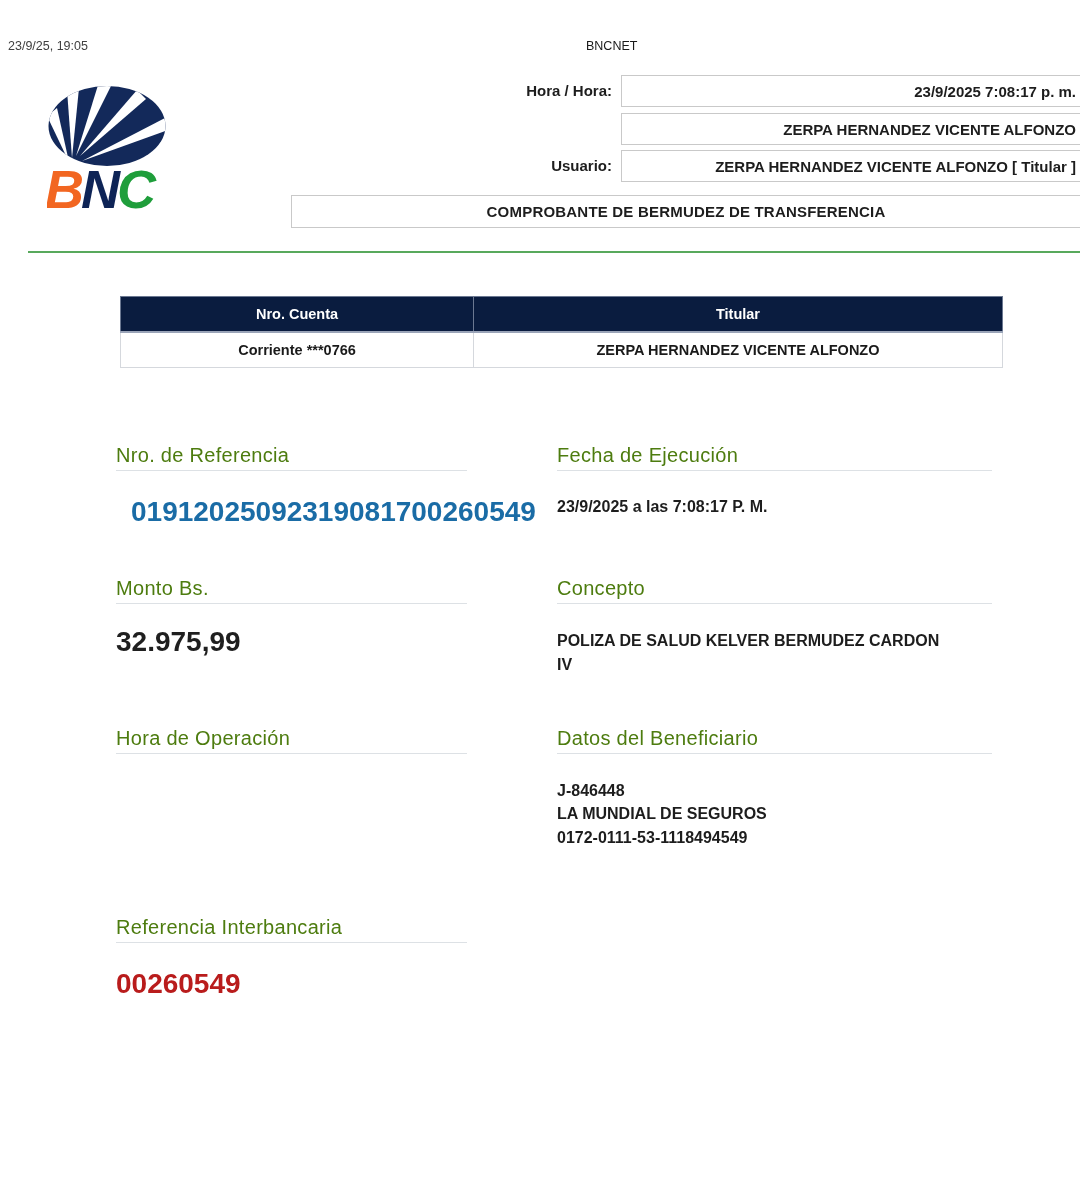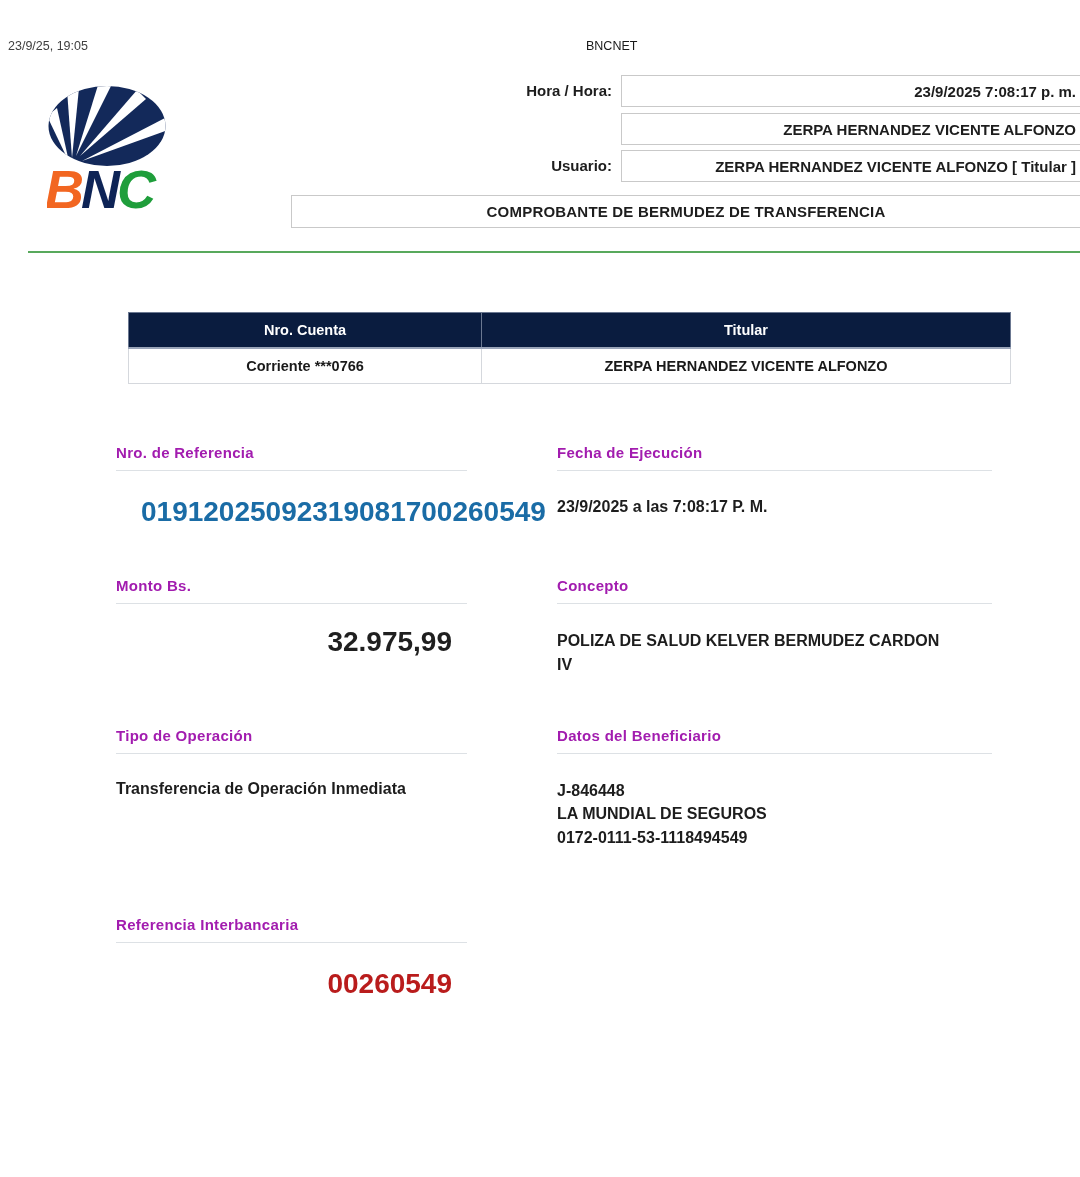--- a/index.html
+++ b/index.html
@@ -22,38 +22,38 @@
           padding-right:10px;box-sizing:border-box;}
 
   
   .title-box{left:291px;top:195px;width:790px;height:33px;border:1px solid #c9c9c9;
              display:flex;align-items:center;justify-content:center;
              font-weight:bold;font-size:15px;letter-spacing:.2px;color:#1d1d1d;box-sizing:border-box;}
 
   .green-rule{left:28px;top:251px;width:1052px;height:2px;background:#58a95c;}
 
   
-  .acct-table{left:128px;top:296px;width:876px;border-collapse:collapse;table-layout:fixed;margin-top:16px;}
+  .acct-table{left:120px;top:296px;width:876px;border-collapse:collapse;table-layout:fixed;}
   .acct-table th{background:#0a1c3f;color:#fff;font-weight:bold;font-size:14.5px;height:32px;
                  border:1px solid #6b7891;border-bottom:2px solid #9aa4b8;}
   .acct-table td{background:#fff;color:#1a1a1a;font-weight:bold;font-size:14.5px;height:32px;
                  text-align:center;border:1px solid #d5d8dd;}
   .acct-table .c1{width:350px;}
   .acct-table .c2{width:526px;}
 
   
-  .sec-label{font-size:15px;color:#a21caf;letter-spacing:.3px;font-weight:700;}
+  .sec-label{font-size:20px;color:#4d7c0f;letter-spacing:.3px;font-weight:400;}
   .u-left{left:116px;width:351px;border-top:1px solid #dde1e5;height:0;}
   .u-right{left:557px;width:435px;border-top:1px solid #dde1e5;height:0;}
   .val-bold{font-weight:bold;font-size:16px;color:#1d1d1d;}
   .big-num{font-weight:bold;font-size:28px;}
   .num-blue{color:#1a6ca6;}
   .num-dark{color:#1f1f1f;}
   .num-green{color:#b91c1c;}
-  .right-col-num{left:105px;width:347px;text-align:right;}
+  .right-col-num{left:116px;width:347px;text-align:left;}
   .benef-line{font-weight:bold;font-size:16px;color:#1d1d1d;line-height:23.4px;}
 </style>
 </head>
 <body>
 
 <div id="page">
 
   <div class="abs print-meta" style="left:8px;top:39px;">23/9/25, 19:05</div>
   <div class="abs site-name" style="left:586px;top:39px;">BNCNET</div>
 
@@ -100,37 +100,36 @@
     <tbody>
       <tr>
         <td>Corriente ***0766</td>
         <td>ZERPA HERNANDEZ VICENTE ALFONZO</td>
       </tr>
     </tbody>
   </table>
 
   <div class="abs sec-label" style="left:116px;top:444px;">Nro. de Referencia</div>
   <div class="abs u-left" style="top:470px;"></div>
-  <div class="abs big-num num-blue" style="left:141px;top:496px;">01912025092319081700260549</div>
+  <div class="abs big-num num-blue" style="left:131px;top:496px;">01912025092319081700260549</div>
 
   <div class="abs sec-label" style="left:557px;top:444px;">Fecha de Ejecución</div>
   <div class="abs u-right" style="top:470px;"></div>
   <div class="abs val-bold" style="left:557px;top:498px;">23/9/2025 a las 7:08:17 P. M.</div>
 
   <div class="abs sec-label" style="left:116px;top:577px;">Monto Bs.</div>
   <div class="abs u-left" style="top:603px;"></div>
   <div class="abs big-num num-dark right-col-num" style="top:626px;">32.975,99</div>
 
   <div class="abs sec-label" style="left:557px;top:577px;">Concepto</div>
   <div class="abs u-right" style="top:603px;"></div>
   <div class="abs val-bold" style="left:557px;top:629px;width:400px;line-height:24px;">POLIZA DE SALUD KELVER BERMUDEZ CARDON IV</div>
 
-  <div class="abs sec-label" style="left:116px;top:727px;">Tipo de Operación</div>
+  <div class="abs sec-label" style="left:116px;top:727px;">Hora de Operación</div>
   <div class="abs u-left" style="top:753px;"></div>
-  <div class="abs val-bold" style="left:116px;top:780px;">Transferencia de Operación Inmediata</div>
 
   <div class="abs sec-label" style="left:557px;top:727px;">Datos del Beneficiario</div>
   <div class="abs u-right" style="top:753px;"></div>
   <div class="abs" style="left:557px;top:779px;">
     <div class="benef-line">J-846448</div>
     <div class="benef-line">LA MUNDIAL DE SEGUROS</div>
     <div class="benef-line">0172-0111-53-1118494549</div>
   </div>
 
   <div class="abs sec-label" style="left:116px;top:916px;">Referencia Interbancaria</div>

